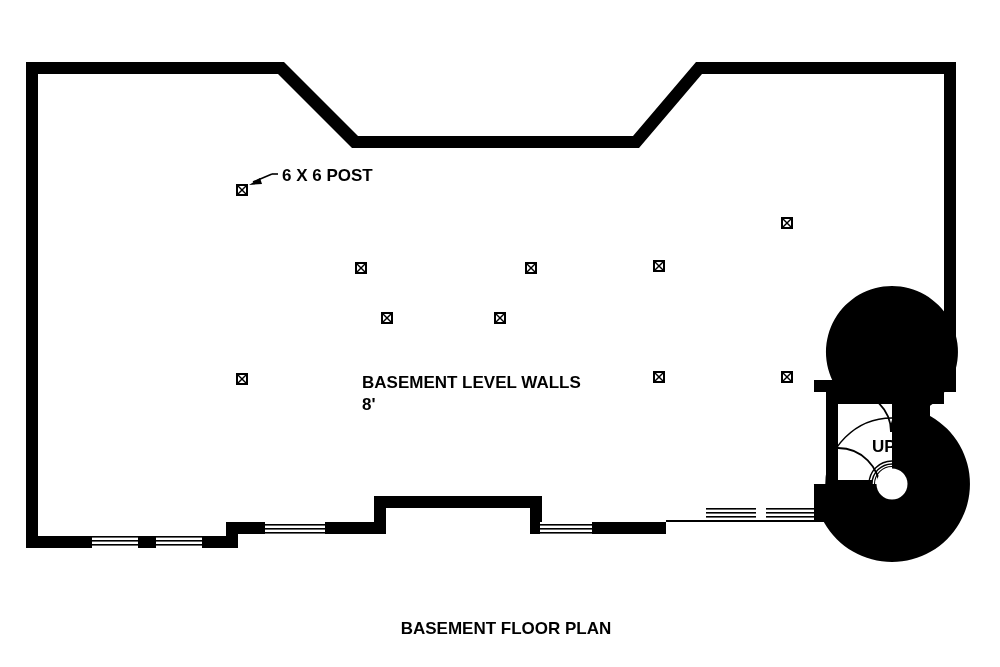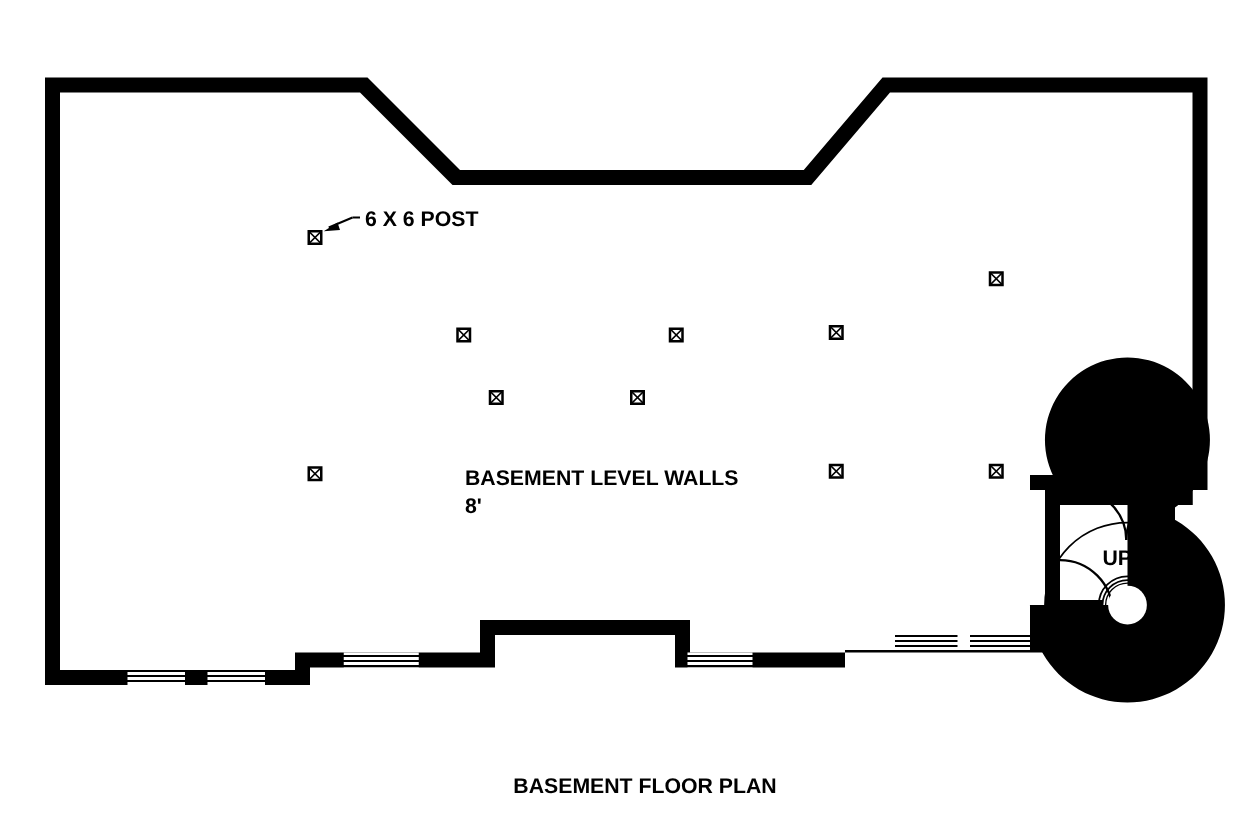--- a/index.html
+++ b/index.html
@@ -9,21 +9,21 @@
   }
   body {
     width: 1000px;
     height: 667px;
     font-family: "Liberation Sans", sans-serif;
     overflow: hidden;
     position: relative;
   }
   #plan-root {
     position: absolute;
-    left: 16px;
+    left: 6px;
     top: 0;
     width: 964px;
     height: 667px;
   }
   svg.plan-svg {
     display: block;
     width: 1000px;
     height: 667px;
   }
   .wall-fill { fill: #000000; }

